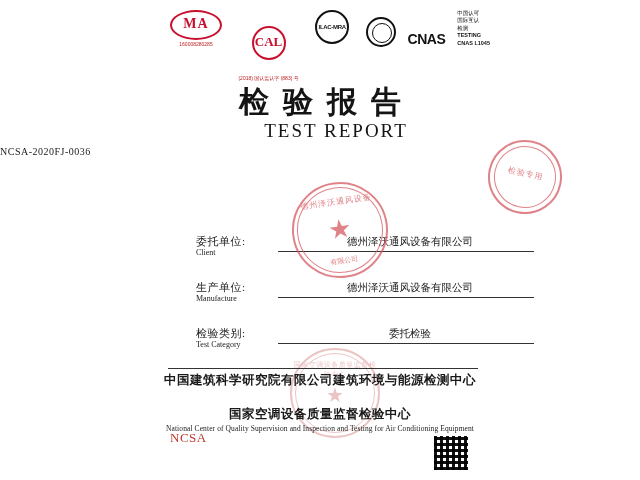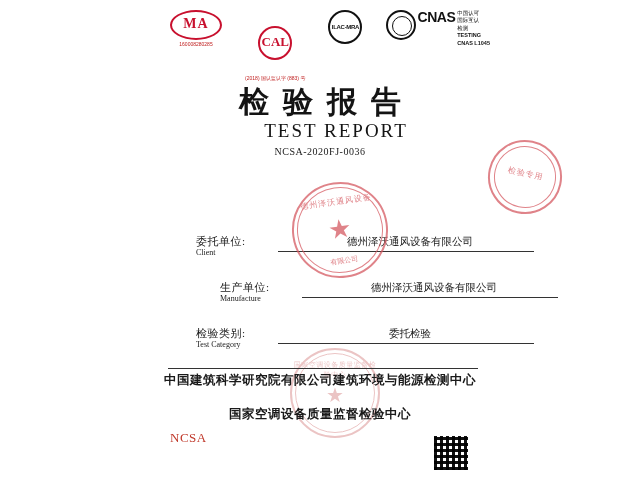--- a/index.html
+++ b/index.html
@@ -85,22 +85,22 @@
     font-family: "Liberation Sans", sans-serif;
     font-weight: bold;
     font-size: 6px;
     line-height: 30px;
     margin: 0 auto;
     letter-spacing: -0.3px;
   }
   
   .cnas-wrap {
     display: flex;
-    align-items: flex-start;
-    gap: 2px;
+    align-items: flex-end;
+    gap: 12px;
   }
   .cnas-circle {
     width: 26px;
     height: 26px;
     border: 2px solid #111;
     border-radius: 50%;
     position: relative;
   }
   .cnas-circle::after {
     content: "";
@@ -154,21 +154,20 @@
     font-size: 19px;
     letter-spacing: 2px;
     color: #141414;
     margin-left: 16px;
   }
   #report-no {
     position: absolute;
     top: 146px;
     left: 0;
     width: 640px;
-    text-align: center;
     font-family: "Liberation Serif", serif;
     font-size: 10px;
     letter-spacing: 0.5px;
     color: #1a1a1a;
   }
   
   .field-row {
     position: absolute;
     left: 196px;
     width: 340px;
@@ -203,21 +202,21 @@
   }
   .field-underline {
     position: absolute;
     left: 82px;
     top: 17px;
     width: 256px;
     border-bottom: 1px solid #333;
   }
   #row-product  { top: 182px; }
   #row-client   { top: 234px; }
-  #row-manu     { top: 280px; margin-left: 24px; }
+  #row-manu     { top: 280px; }
   #row-category { top: 326px; }
   
   #footer-rule {
     position: absolute;
     left: 168px;
     top: 368px;
     width: 310px;
     border-bottom: 1px solid #333;
   }
   .footer-line {
@@ -485,17 +484,18 @@
 
   <div class="stamp" id="stamp-footer">
     <div class="ring"></div>
     <div class="arc-text">国家空调设备质量监督检验中心</div>
     <div class="star">★</div>
   </div>
 
   <div id="footer-rule"></div>
   <div class="footer-line" id="footer-cn1">中国建筑科学研究院有限公司建筑环境与能源检测中心</div>
   <div class="footer-line" id="footer-cn2">国家空调设备质量监督检验中心</div>
+  <div class="footer-line" id="footer-en2">National Center of Quality Supervision and Inspection and Testing for Air Conditioning Equipment</div>
   <div id="ncsa-logo">NCSA</div>
 
   <div id="qr-code"></div>
 
 </div>
 
 </body></html>

